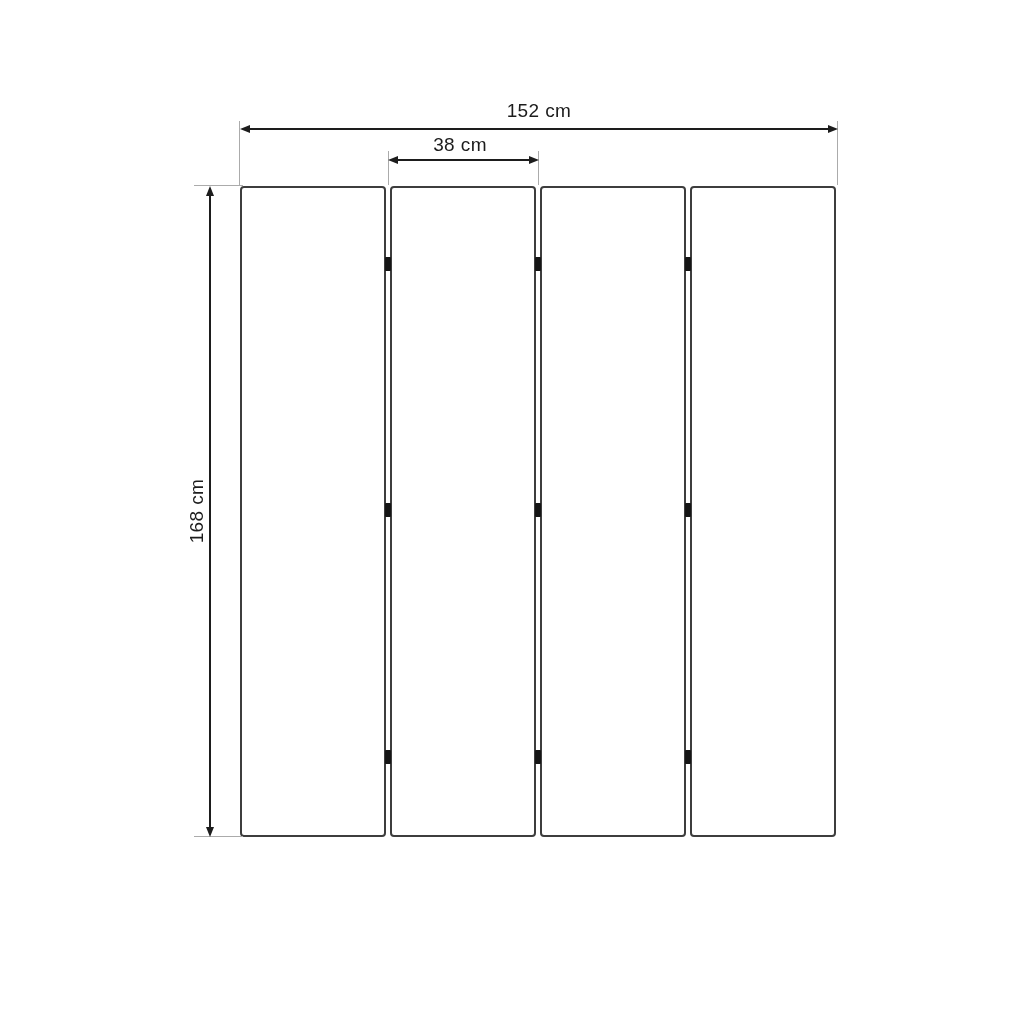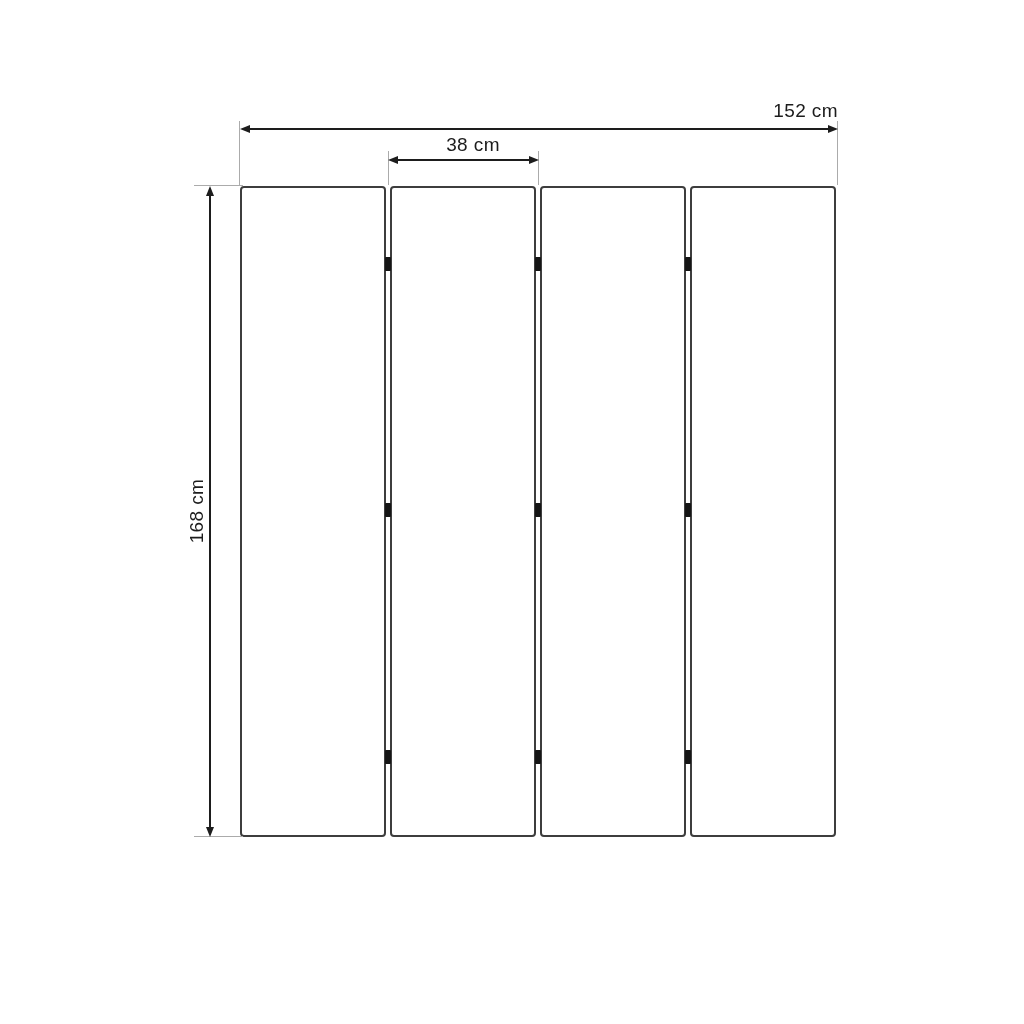--- a/index.html
+++ b/index.html
@@ -101,28 +101,28 @@
   <div class="ext v" style="left:837px; top:121px; height:64px;"></div>
   <div class="ext v" style="left:388px; top:151px; height:34px;"></div>
   <div class="ext v" style="left:538px; top:151px; height:34px;"></div>
   <div class="ext h" style="left:194px; top:185px; width:49px;"></div>
   <div class="ext h" style="left:194px; top:836px; width:49px;"></div>
 
   <div>
     <div class="dimline h" style="left:243px; top:128px; width:592px;"></div>
     <div class="arrow left" style="left:240px; top:125px;"></div>
     <div class="arrow right" style="left:828px; top:125px;"></div>
-    <div class="dim-label" style="left:240px; top:100px; width:598px;text-align:right;">152 cm</div>
+    <div class="dim-label" style="left:240px; top:100px; width:598px;">152 cm</div>
   </div>
 
   <div>
     <div class="dimline h" style="left:391px; top:159px; width:144px;"></div>
     <div class="arrow left" style="left:388px; top:156px;"></div>
     <div class="arrow right" style="left:529px; top:156px;"></div>
-    <div class="dim-label" style="left:398px; top:134px; width:150px;">38 cm</div>
+    <div class="dim-label" style="left:385px; top:134px; width:150px;">38 cm</div>
   </div>
 
   <div>
     <div class="dimline v" style="left:209px; top:189px; height:645px;"></div>
     <div class="arrow up" style="left:206px; top:186px;"></div>
     <div class="arrow down" style="left:206px; top:827px;"></div>
     <div class="dim-label rot" style="left:157px; top:500px; width:80px;">168 cm</div>
   </div>
 
 </div>

